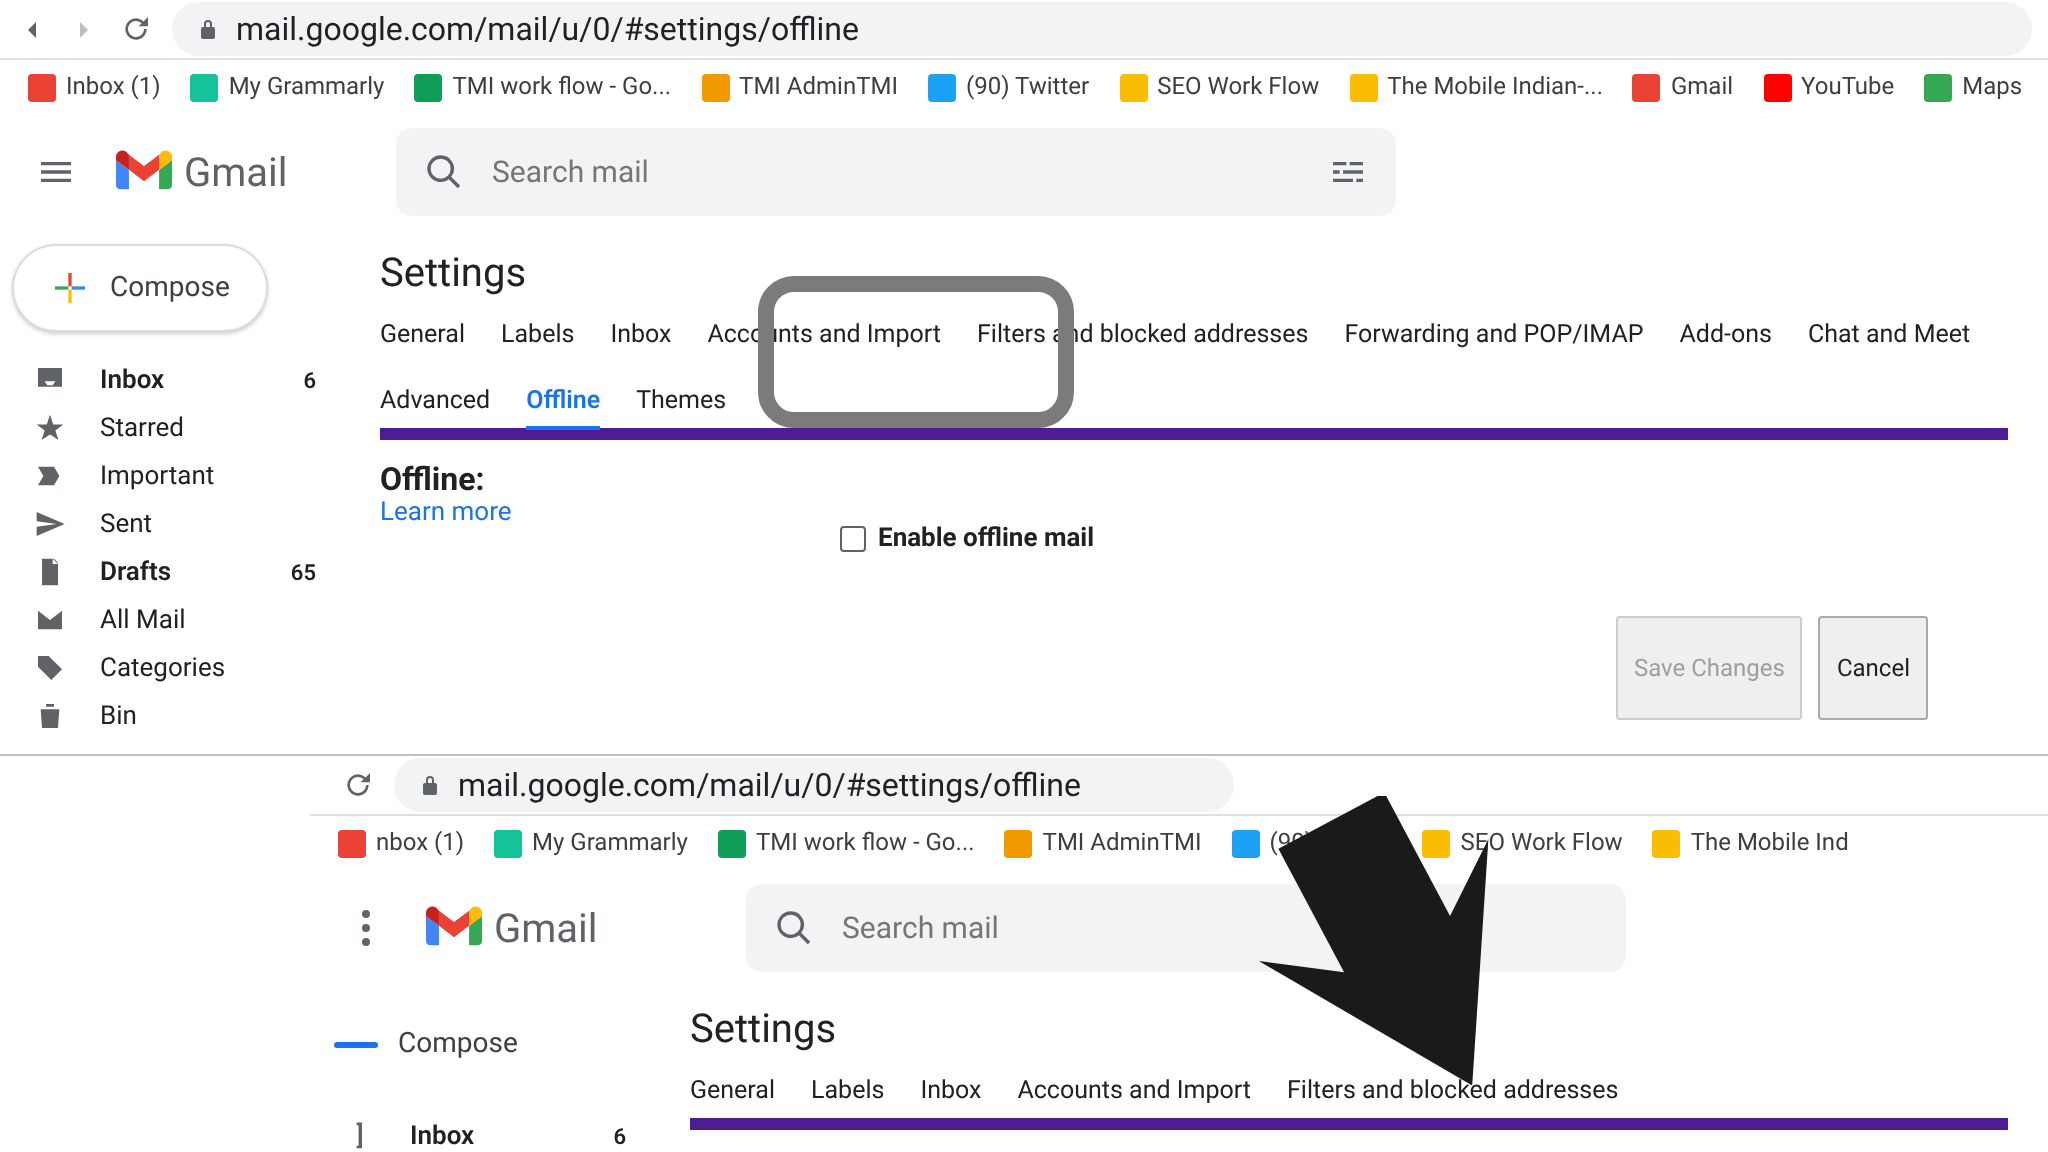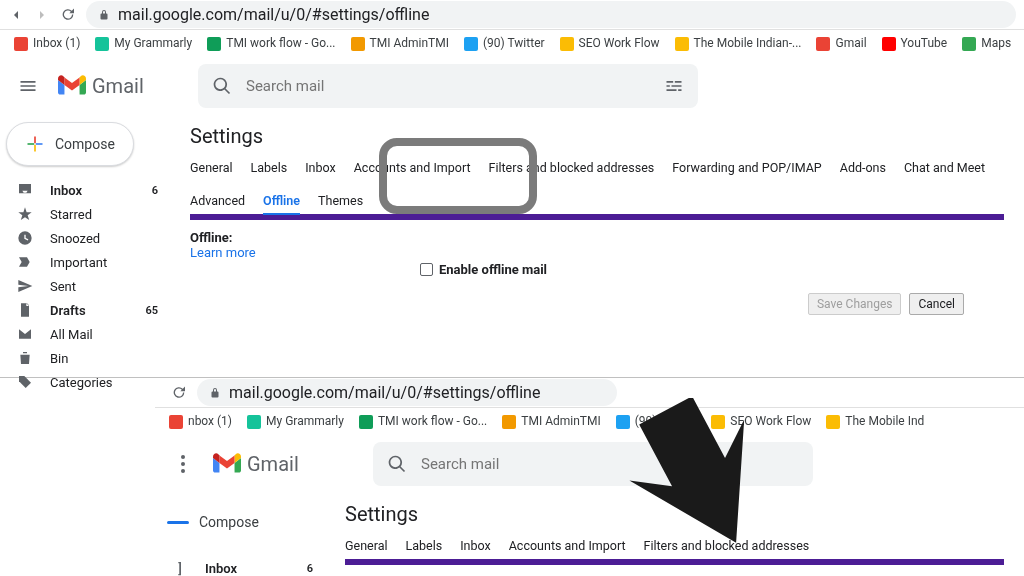--- a/index.html
+++ b/index.html
@@ -31,26 +31,26 @@
 .sb-item.bold{font-weight:600;}
 .sb-item.bold .cnt{font-weight:600;color:#202124;}
 .main{flex:1;padding:10px 20px 0 20px;position:relative;}
 .settings-title{font-size:20px;color:#202124;margin-bottom:12px;}
 .tabs{display:flex;gap:18px;font-size:12.5px;color:#1a73e8;border-bottom:6px solid #4c1d95;padding-bottom:6px;flex-wrap:wrap;}
 .tabs span{color:#1a73e8;cursor:pointer;}
 .tabs span.mute{color:#202124;}
 .tabs span.active{color:#1a73e8;font-weight:600;border-bottom:2px solid #1a73e8;padding-bottom:5px;margin-bottom:-7px;}
 .setting-row{display:flex;padding:10px 0;font-size:13px;}
 .s-left{width:230px;}
-.s-left b{font-size:13px;}
+.s-left b{font-size:16px;}
 .learn{color:#1a73e8;cursor:pointer;font-size:13px;}
 .s-right{display:flex;align-items:flex-start;gap:6px;margin-top:32px;}
 .cb{width:13px;height:13px;border:1px solid #5f6368;border-radius:2px;margin-top:1px;}
 .btn-row{display:flex;gap:8px;justify-content:flex-end;padding:6px 0;margin-right:40px;}
-.btn{border:1px solid #aaa;background:#efefef;padding:3px 8px;font-size:12px;border-radius:2px;cursor:pointer;}
+.btn{border:1px solid #aaa;background:#efefef;padding:18px 8px;font-size:12px;border-radius:2px;cursor:pointer;margin-top:15px;}
 .btn.dis{color:#9e9e9e;border-color:#ccc;cursor:default;}
 .highlight-box{position:absolute;border:8px solid #7b7b7b;border-radius:18px;pointer-events:none;}
 .bottom-ss{position:relative;height:198px;padding-left:155px;}
 .bottom-ss .browser-bar{padding-left:16px;}
 .arrow{position:absolute;}
 </style>
 </head>
 <body>
 
 <div class="top-ss">
@@ -214,29 +214,20 @@
               <svg width="16" height="16" viewBox="0 0 24 24">
                 <path fill="#5f6368" d="M12 2l2.4 7.4H22l-6 4.4 2.3 7.2L12 16.8 5.7 21l2.3-7.2-6-4.4h7.6z"></path>
               </svg>
             </span>
             <span class="lbl">Starred</span>
             <span class="cnt"></span>
           </div>
           <div class="sb-item ">
             <span class="ic">
               <svg width="16" height="16" viewBox="0 0 24 24">
-                <path fill="#5f6368" d="M12 2a10 10 0 1 0 0 20 10 10 0 0 0 0-20zm1 5v5l4 2-.8 1.6L11 13V7z"></path>
-              </svg>
-            </span>
-            <span class="lbl">Snoozed</span>
-            <span class="cnt"></span>
-          </div>
-          <div class="sb-item ">
-            <span class="ic">
-              <svg width="16" height="16" viewBox="0 0 24 24">
                 <path fill="#5f6368" d="M3 5h12l4 7-4 7H3l4-7z"></path>
               </svg>
             </span>
             <span class="lbl">Important</span>
             <span class="cnt"></span>
           </div>
           <div class="sb-item ">
             <span class="ic">
               <svg width="16" height="16" viewBox="0 0 24 24">
                 <path fill="#5f6368" d="M2 21l21-9L2 3v7l15 2-15 2z"></path>
@@ -259,33 +250,33 @@
               <svg width="16" height="16" viewBox="0 0 24 24">
                 <path fill="#5f6368" d="M3 5h18v14H3zm0 0l9 7 9-7"></path>
               </svg>
             </span>
             <span class="lbl">All Mail</span>
             <span class="cnt"></span>
           </div>
           <div class="sb-item ">
             <span class="ic">
               <svg width="16" height="16" viewBox="0 0 24 24">
+                <path fill="#5f6368" d="M3 3h8l10 10-8 8L3 11z"></path>
+              </svg>
+            </span>
+            <span class="lbl">Categories</span>
+            <span class="cnt"></span>
+          </div>
+          <div class="sb-item ">
+            <span class="ic">
+              <svg width="16" height="16" viewBox="0 0 24 24">
                 <path fill="#5f6368" d="M5 7h14l-1 14H6zM9 3h6v2H9z"></path>
               </svg>
             </span>
             <span class="lbl">Bin</span>
-            <span class="cnt"></span>
-          </div>
-          <div class="sb-item ">
-            <span class="ic">
-              <svg width="16" height="16" viewBox="0 0 24 24">
-                <path fill="#5f6368" d="M3 3h8l10 10-8 8L3 11z"></path>
-              </svg>
-            </span>
-            <span class="lbl">Categories</span>
             <span class="cnt"></span>
           </div>
         </div>
     </div>
 
     <div class="main">
       <div class="settings-title">Settings</div>
       <div class="tabs" id="tabs-top">
           <span class="mute">General</span>
           <span class="mute">Labels</span>

